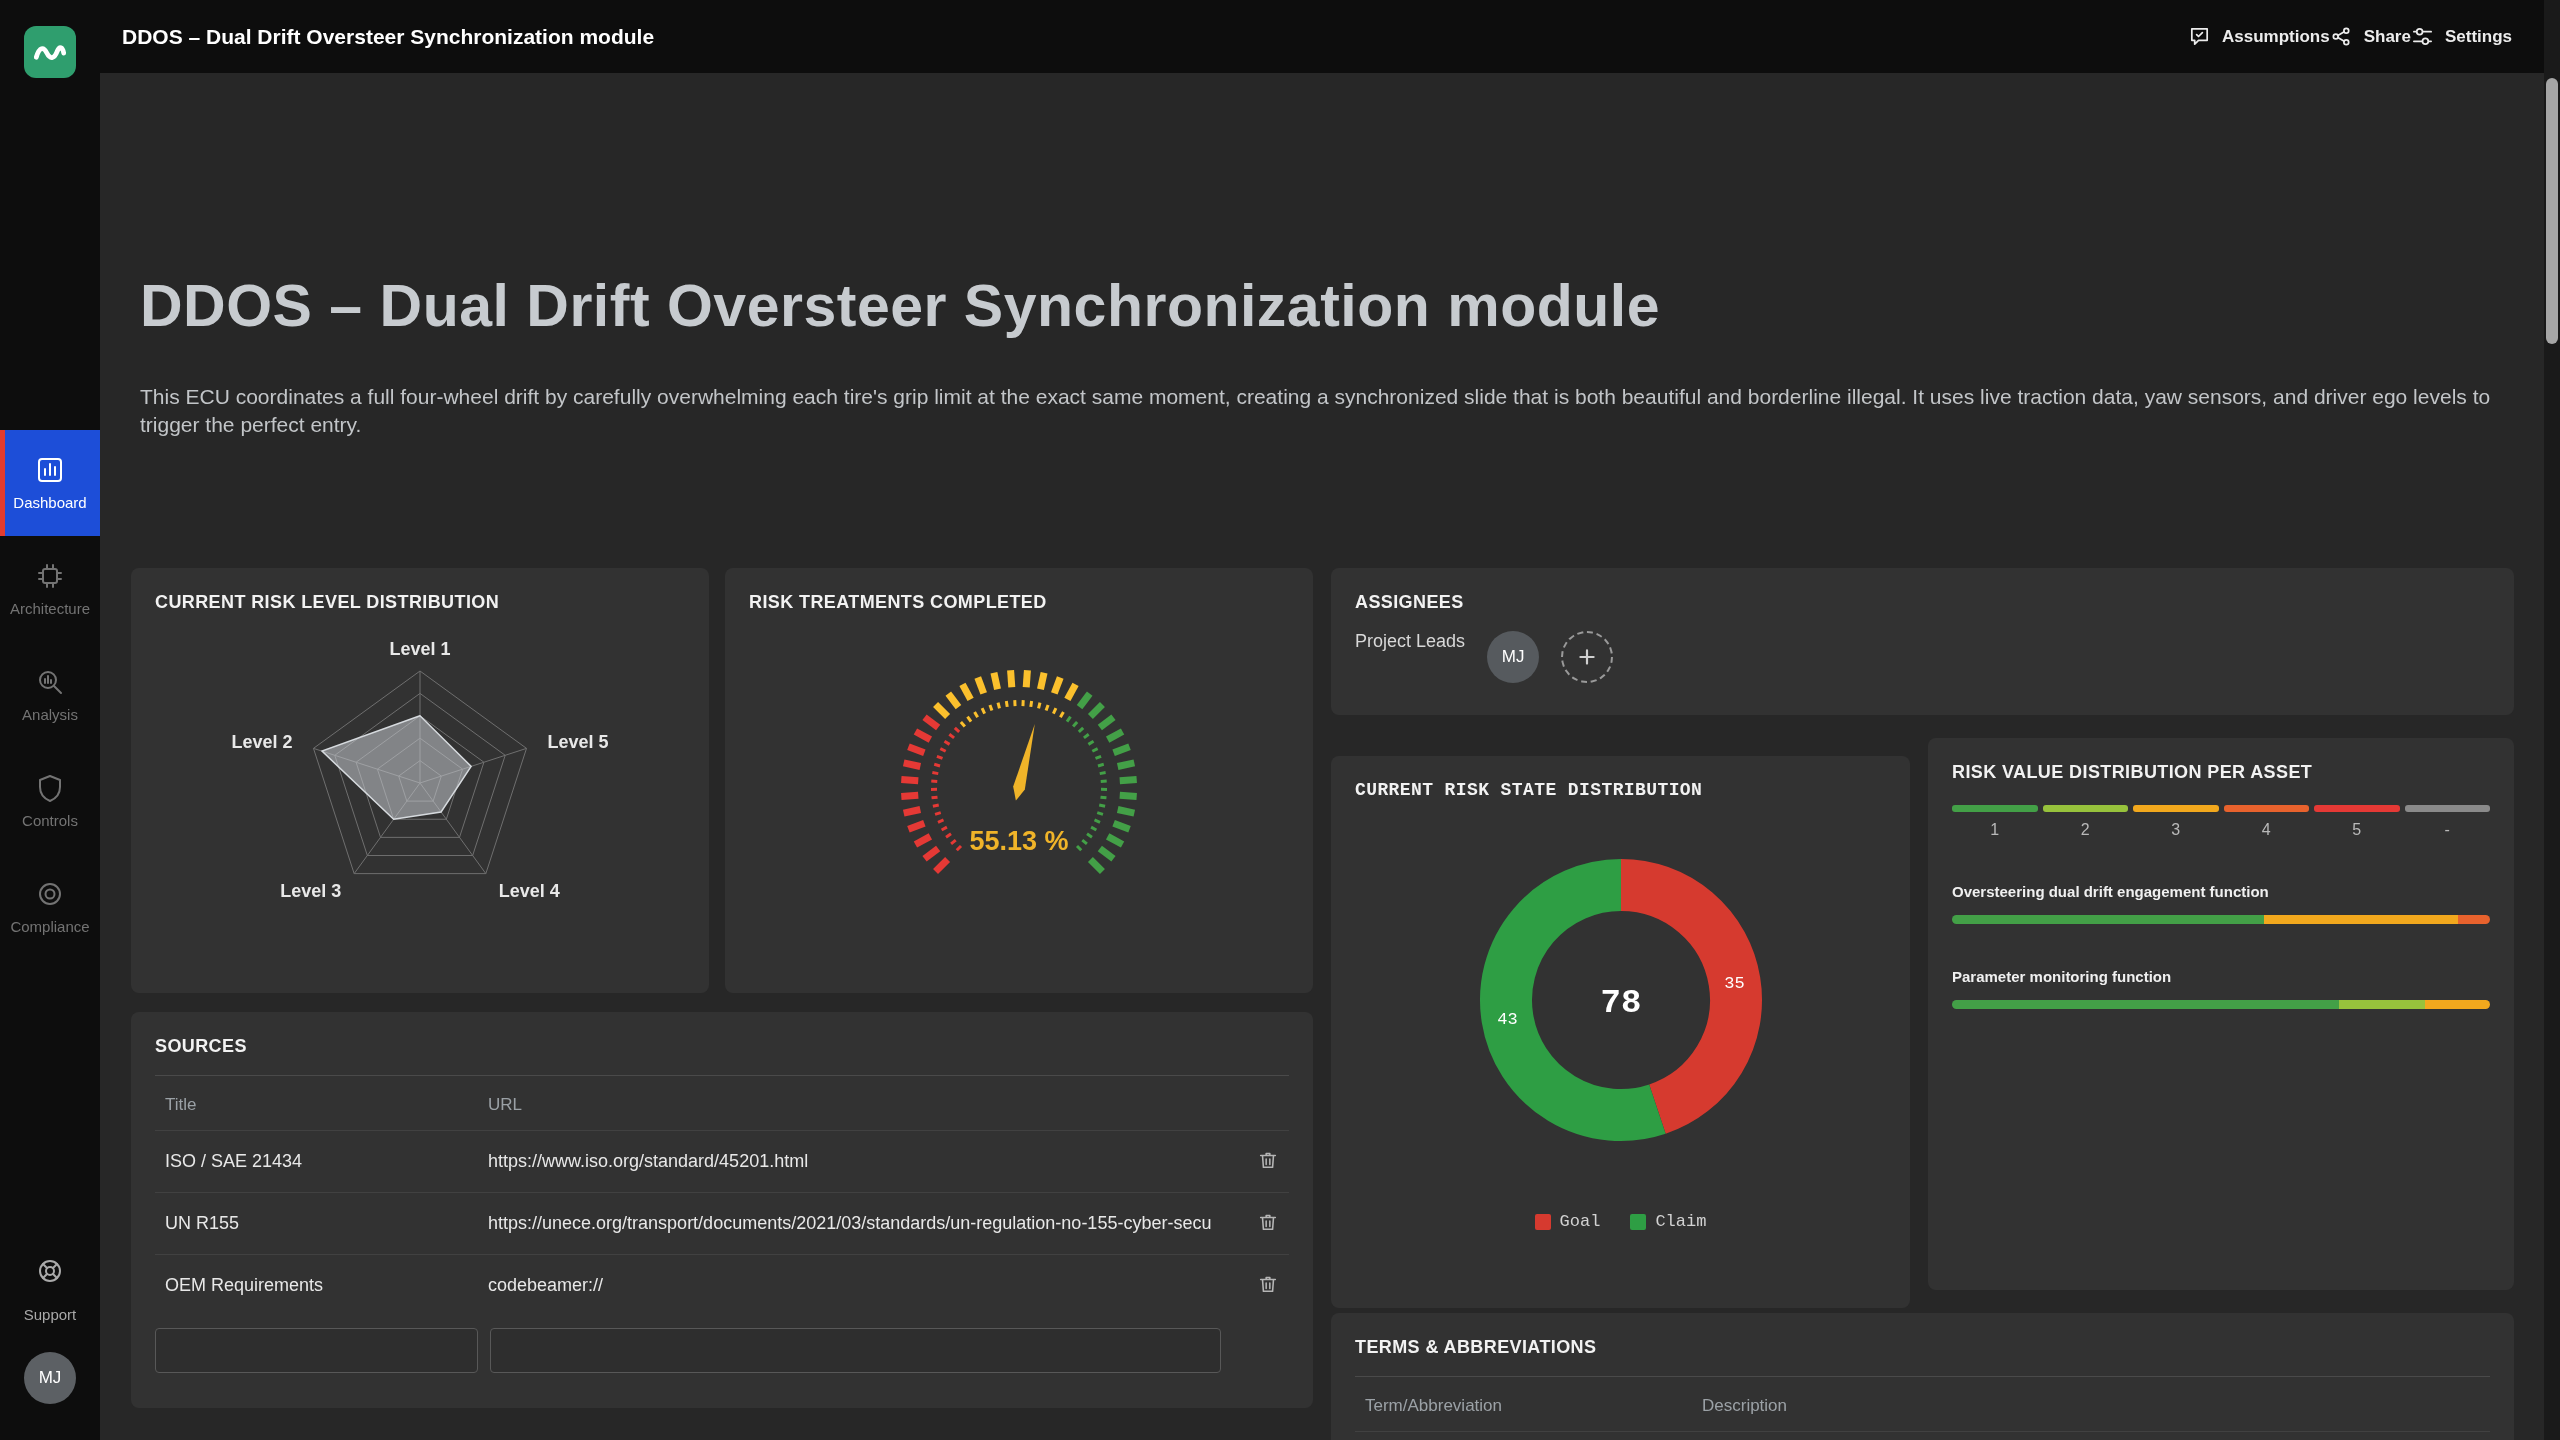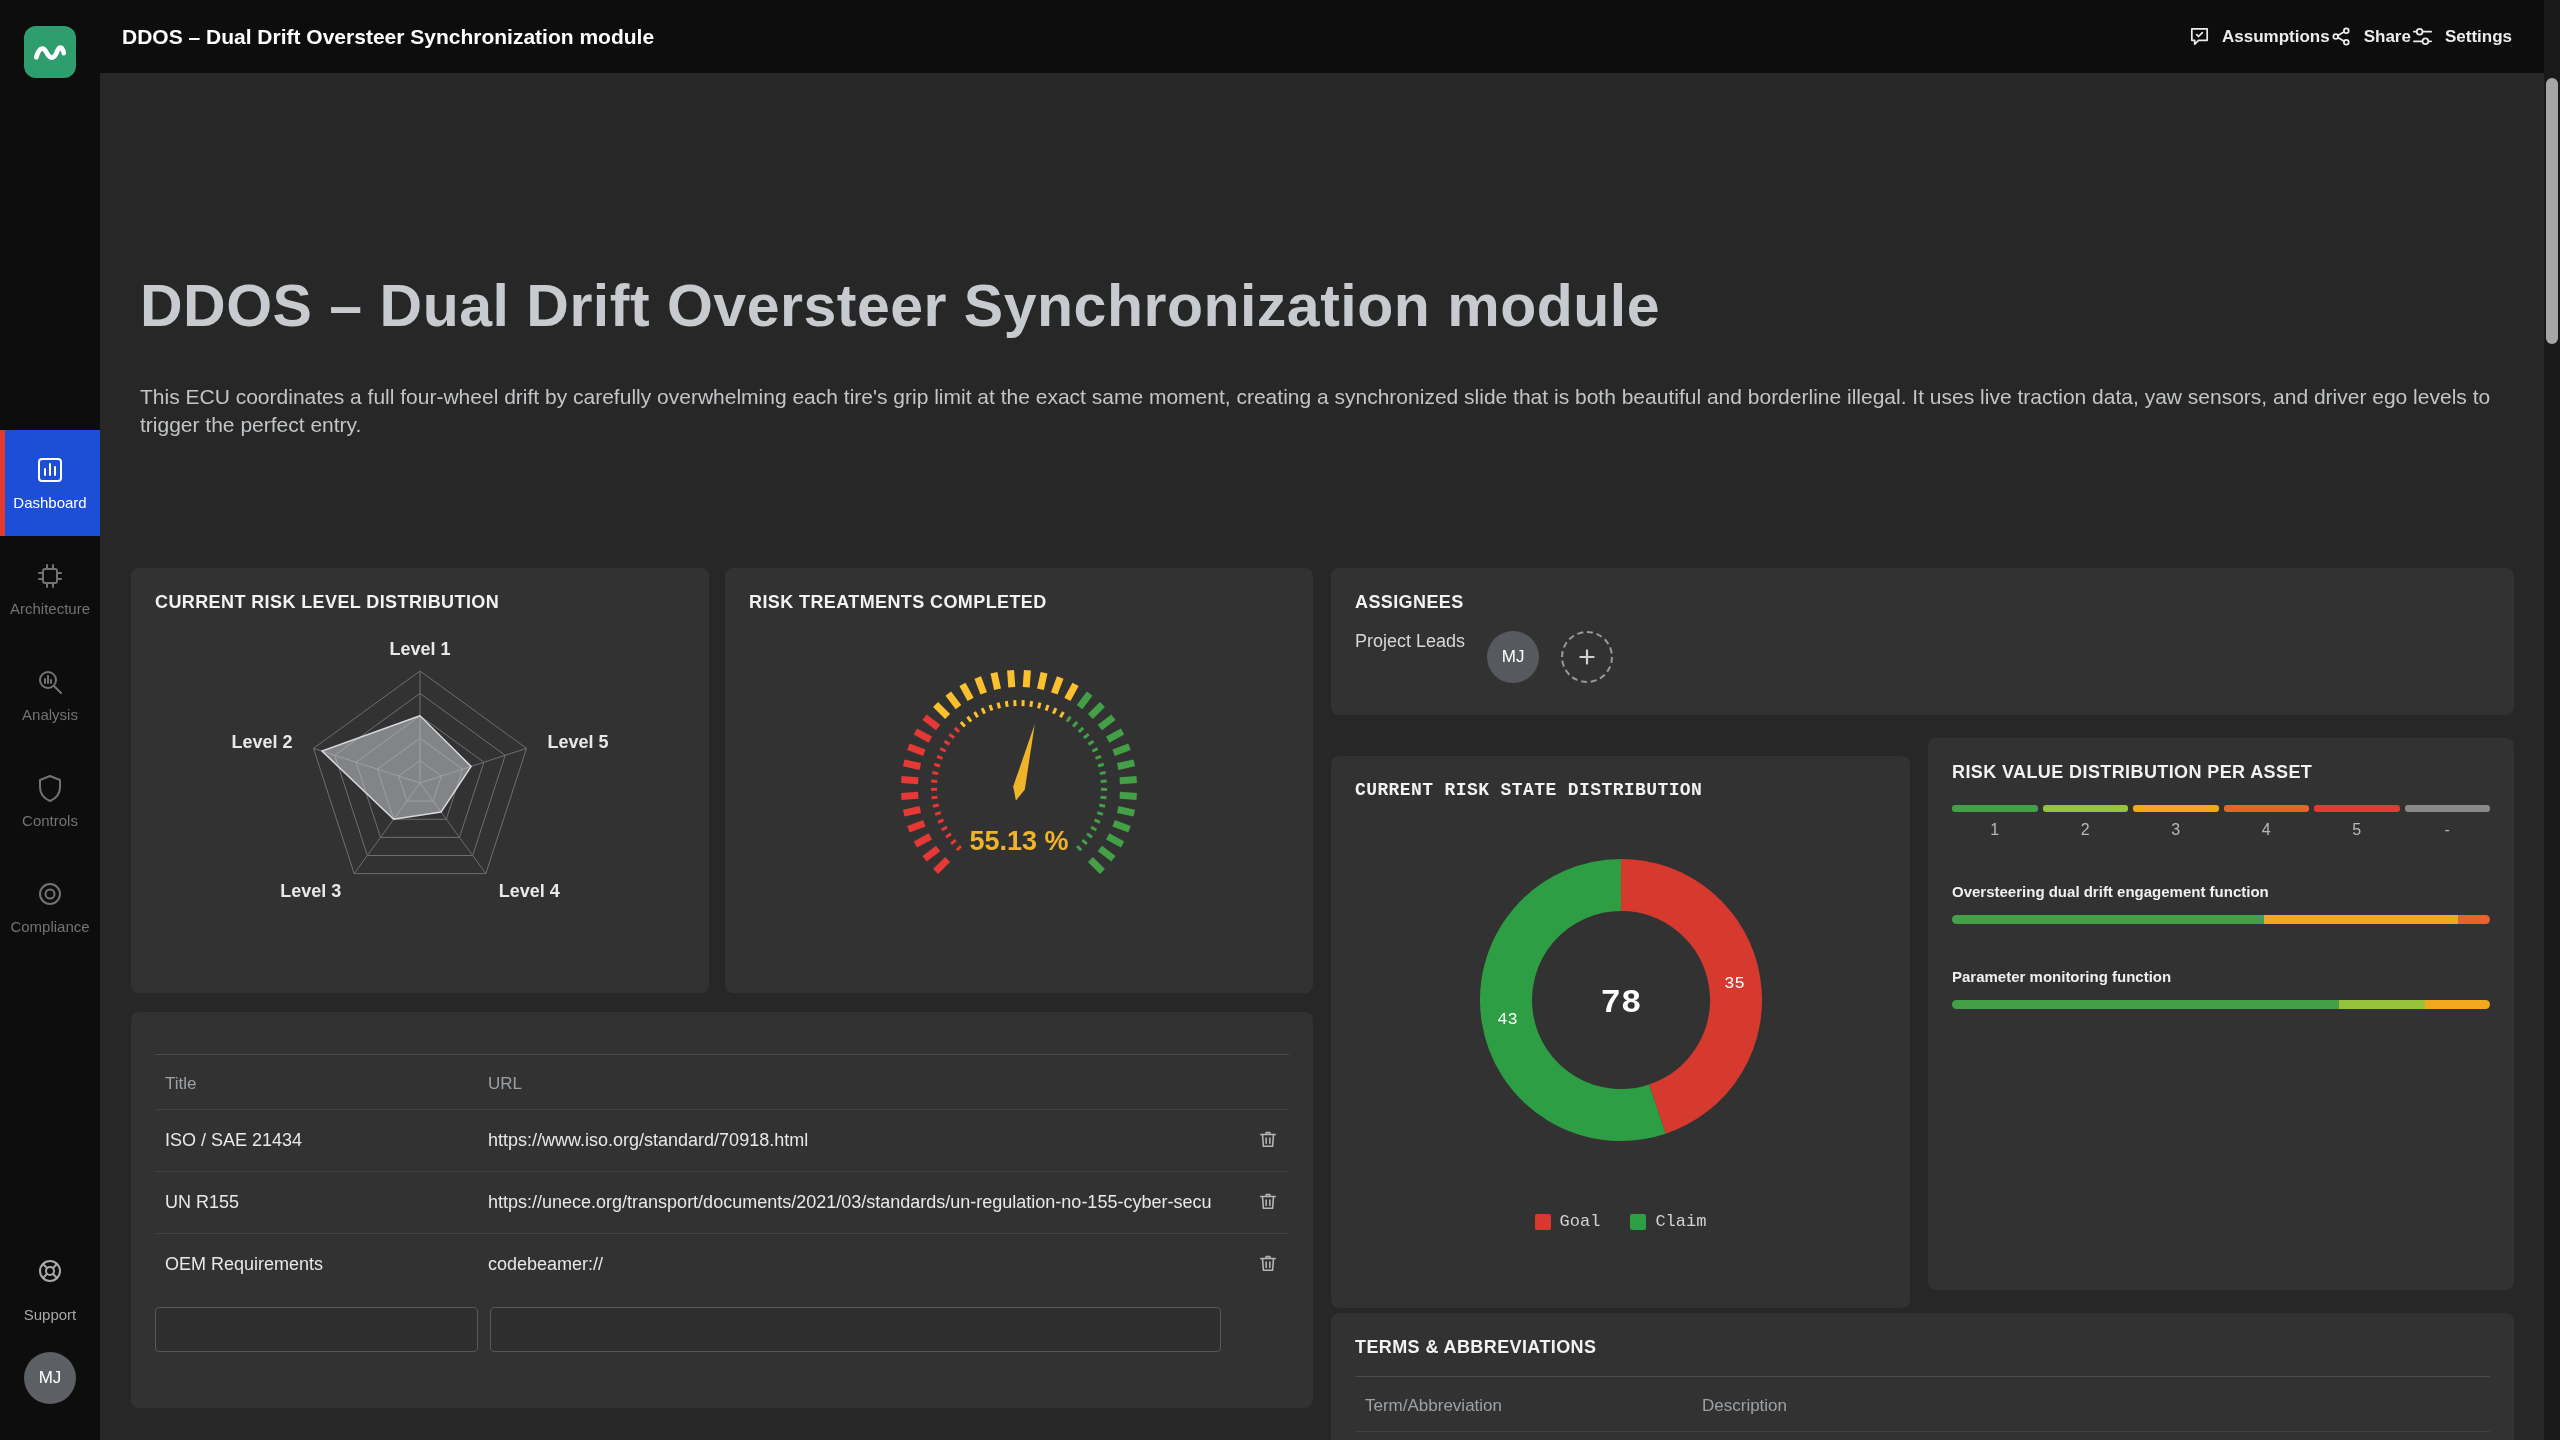--- a/index.html
+++ b/index.html
@@ -361,29 +361,30 @@
           <div class="asset-bar">
             <div style="width: 72%; background: rgb(67, 160, 71);"></div>
             <div style="width: 16%; background: rgb(151, 194, 60);"></div>
             <div style="width: 12%; background: rgb(242, 168, 29);"></div>
           </div>
         </div>
       </div>
   </section>
 
   <section class="panel" style="left:131px;top:1012px;width:1182px;height:396px;">
+    <h2 class="panel-title">SOURCES</h2>
     <div class="tbl-divider"></div>
     <div class="tbl-head src-grid">
       <span class="cell">Title</span>
       <span class="cell">URL</span>
       <span></span>
     </div>
     <div class="tbl-row src-grid">
       <span class="cell">ISO / SAE 21434</span>
-      <span class="cell">https://www.iso.org/standard/70918.html</span>
+      <span class="cell">https://www.iso.org/standard/45201.html</span>
       <button class="trash-btn"><svg viewBox="0 0 24 24">
             <path d="M4 7 h16 M10 7 V5 h4 v2 M6 7 l1 13 h10 l1 -13 M10 11 v6 M14 11 v6"></path>
           </svg></button>
     </div>
     <div class="tbl-row src-grid">
       <span class="cell">UN R155</span>
       <span class="cell">https://unece.org/transport/documents/2021/03/standards/un-regulation-no-155-cyber-secu</span>
       <button class="trash-btn"><svg viewBox="0 0 24 24">
             <path d="M4 7 h16 M10 7 V5 h4 v2 M6 7 l1 13 h10 l1 -13 M10 11 v6 M14 11 v6"></path>
           </svg></button>

